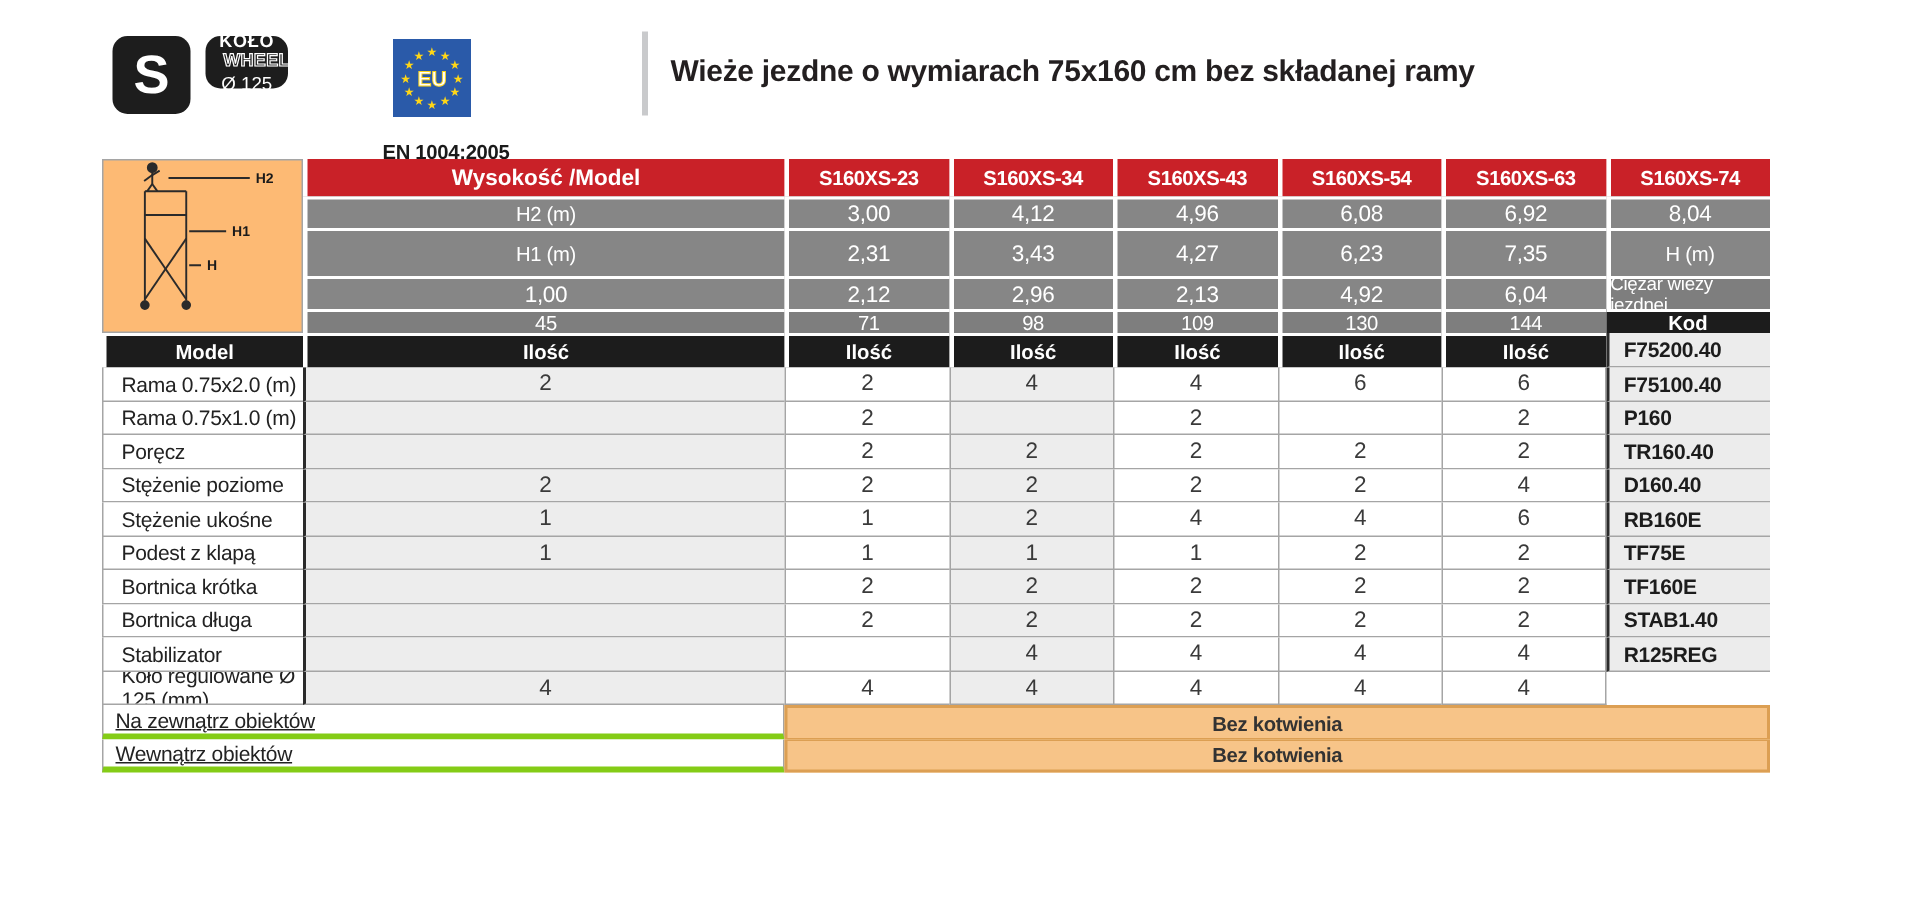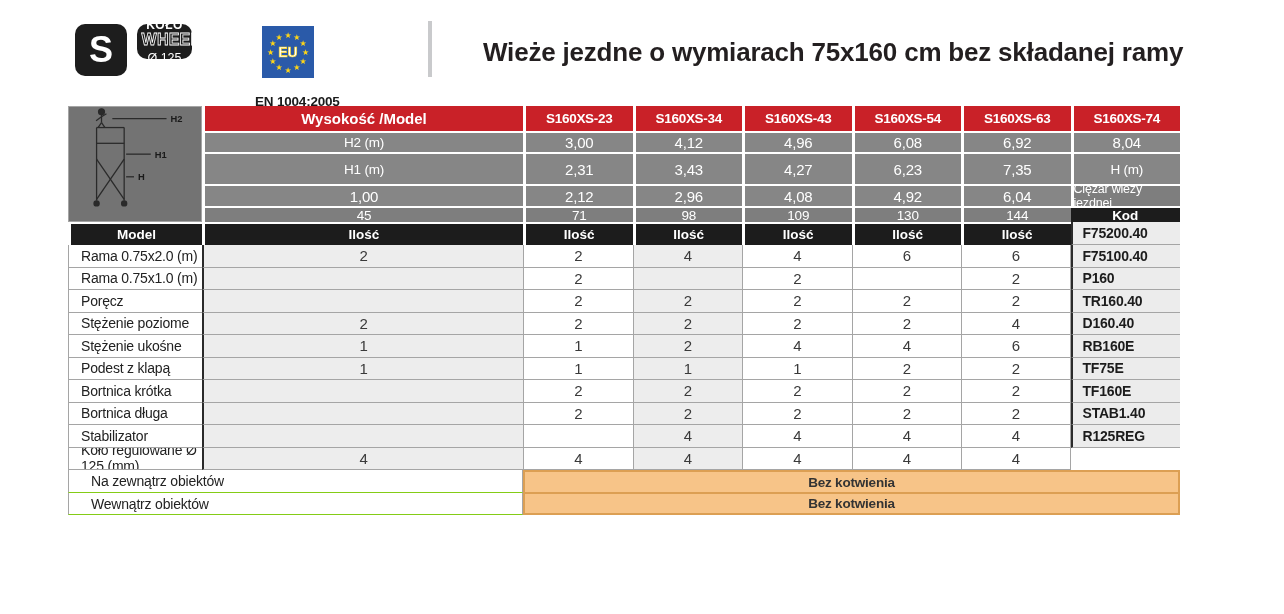--- a/index.html
+++ b/index.html
@@ -21,44 +21,44 @@
     color: #fff;
     display: flex;
     flex-direction: column;
     align-items: center;
     justify-content: center;
     text-align: center;
   }
   .badge-s { left: 75px; top: 24px; width: 52px; height: 52px; font-size: 36px; font-weight: bold; }
   .badge-wheel { left: 137px; top: 24px; width: 55px; height: 35px; line-height: 1; }
   .badge-wheel .l1 { font-weight: bold; font-size: 12px; letter-spacing: .5px; }
-  .badge-wheel .l2 { font-weight: bold; font-size: 16px; letter-spacing: .2px; color: transparent; -webkit-text-stroke: 0.8px #fff; margin-top: 1px; margin-left: 13px; }
+  .badge-wheel .l2 { font-weight: bold; font-size: 12px; letter-spacing: .2px; color: transparent; -webkit-text-stroke: 0.8px #fff; margin-top: 1px; margin-left: 13px; }
   .badge-wheel .l3 { font-size: 12.5px; margin-top: 4px; }
   .badge-weight { position: absolute; left: 203px; top: 20px; width: 56px; height: 62px; }
   .badge-eu { position: absolute; left: 262px; top: 26px; width: 52px; height: 52px; }
   .standard-label { position: absolute; left: 255px; top: 81px; font-size: 13.5px; font-weight: bold; color: #1a1a1a; letter-spacing: -0.2px; margin-top: 13px; }
 
   
   .title-bar { position: absolute; left: 428px; top: 21px; width: 4px; height: 56px; background: #c9cacc; }
-  .page-title { position: absolute; left: 447px; top: 37px; font-size: 26px; font-weight: bold; color: #231f20; letter-spacing: -0.2px; margin-left: 36px; }
+  .page-title { position: absolute; left: 447px; top: 37px; font-size: 20px; font-weight: bold; color: #231f20; letter-spacing: -0.2px; }
 
   
   .spec-grid {
     position: absolute;
     left: 68px; top: 106px;
     width: 1112px;
     display: grid;
     grid-template-columns: 134px 321px repeat(6, 109.5px);
     grid-template-rows: 25px 21px 32px 22px 16px 23px repeat(10, 22.5px) 23px 22px 24px;
   }
   .cell { display: flex; align-items: center; justify-content: center; overflow: hidden; }
 
   .diagram-cell {
     grid-column: 1; grid-row: 1 / span 5;
-    background: #737373;
+    background: #fdba74;
     border: 1px solid #a5a5a5;
   }
 
   .red-head {
     background: #c92128; color: #fff; font-weight: bold;
     border-left: 3px solid #fff;
   }
   .red-main { font-size: 15px; }
   .red-model { font-size: 13.5px; letter-spacing: -0.3px; }
 
@@ -110,27 +110,28 @@
     letter-spacing: -0.3px;
   }
   .qty.qg { background: #ededed; }
   .qty.qfirst { border-left: 2px solid #2b2b2b; }
   .qty.qlast { border-right: 1px solid #a5a5a5; }
 
   .foot-label {
     grid-column: 1 / span 2;
     background: #fff;
     justify-content: flex-start;
-    padding-left: 22px;
+    padding-left: 8px;
     font-size: 14px;
     color: #222;
     border-left: 1px solid #a5a5a5;
     border-right: 1px solid #a5a5a5;
-    border-bottom: 1px solid #84cc16;
-    letter-spacing: -0.2px;
+    border-bottom: 4px solid #84cc16;
+    letter-spacing: -0.2px;
+    text-decoration: underline;
   }
   .orange-cell {
     grid-column: 3 / span 6;
     background: #f7c488;
     color: #333;
     font-size: 13.5px;
     font-weight: bold;
     border-left: 2px solid #dc9f53;
     border-right: 2px solid #dc9f53;
     letter-spacing: -0.2px;
@@ -249,21 +250,21 @@
     <div class="cell spec-val">2,31</div>
     <div class="cell spec-val">3,43</div>
     <div class="cell spec-val">4,27</div>
     <div class="cell spec-val">6,23</div>
     <div class="cell spec-val">7,35</div>
 
     <div class="cell spec-label">H (m)</div>
     <div class="cell spec-val">1,00</div>
     <div class="cell spec-val">2,12</div>
     <div class="cell spec-val">2,96</div>
-    <div class="cell spec-val">4,08</div>
+    <div class="cell spec-val">2,13</div>
     <div class="cell spec-val">4,92</div>
     <div class="cell spec-val">6,04</div>
 
     <div class="cell spec-label dark-spec">Ciężar wieży jezdnej</div>
     <div class="cell spec-val dark-spec">45</div>
     <div class="cell spec-val dark-spec">71</div>
     <div class="cell spec-val dark-spec">98</div>
     <div class="cell spec-val dark-spec">109</div>
     <div class="cell spec-val dark-spec">130</div>
     <div class="cell spec-val dark-spec">144</div>

